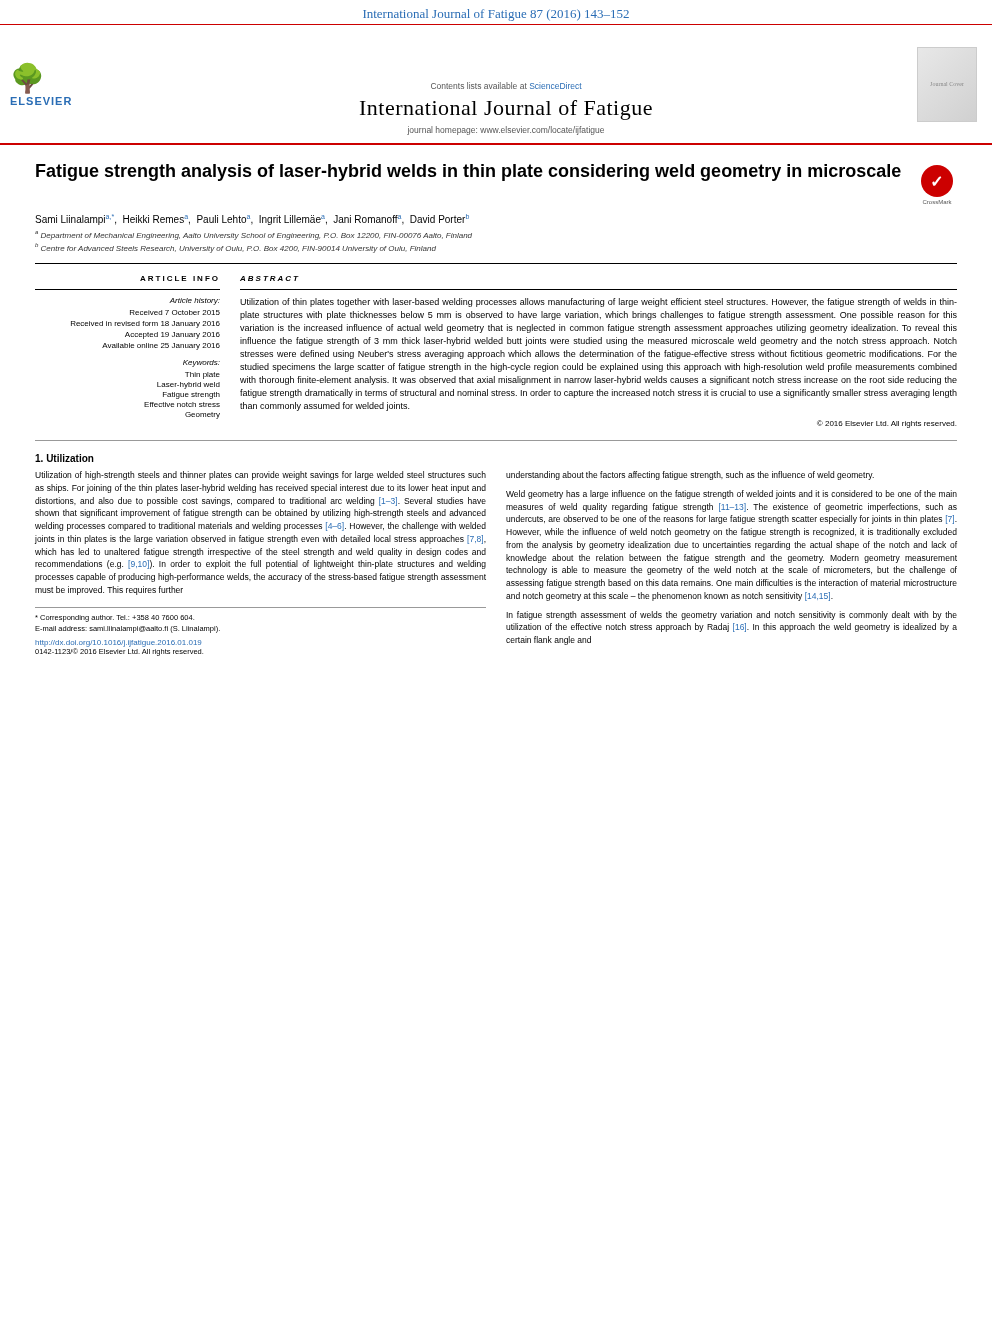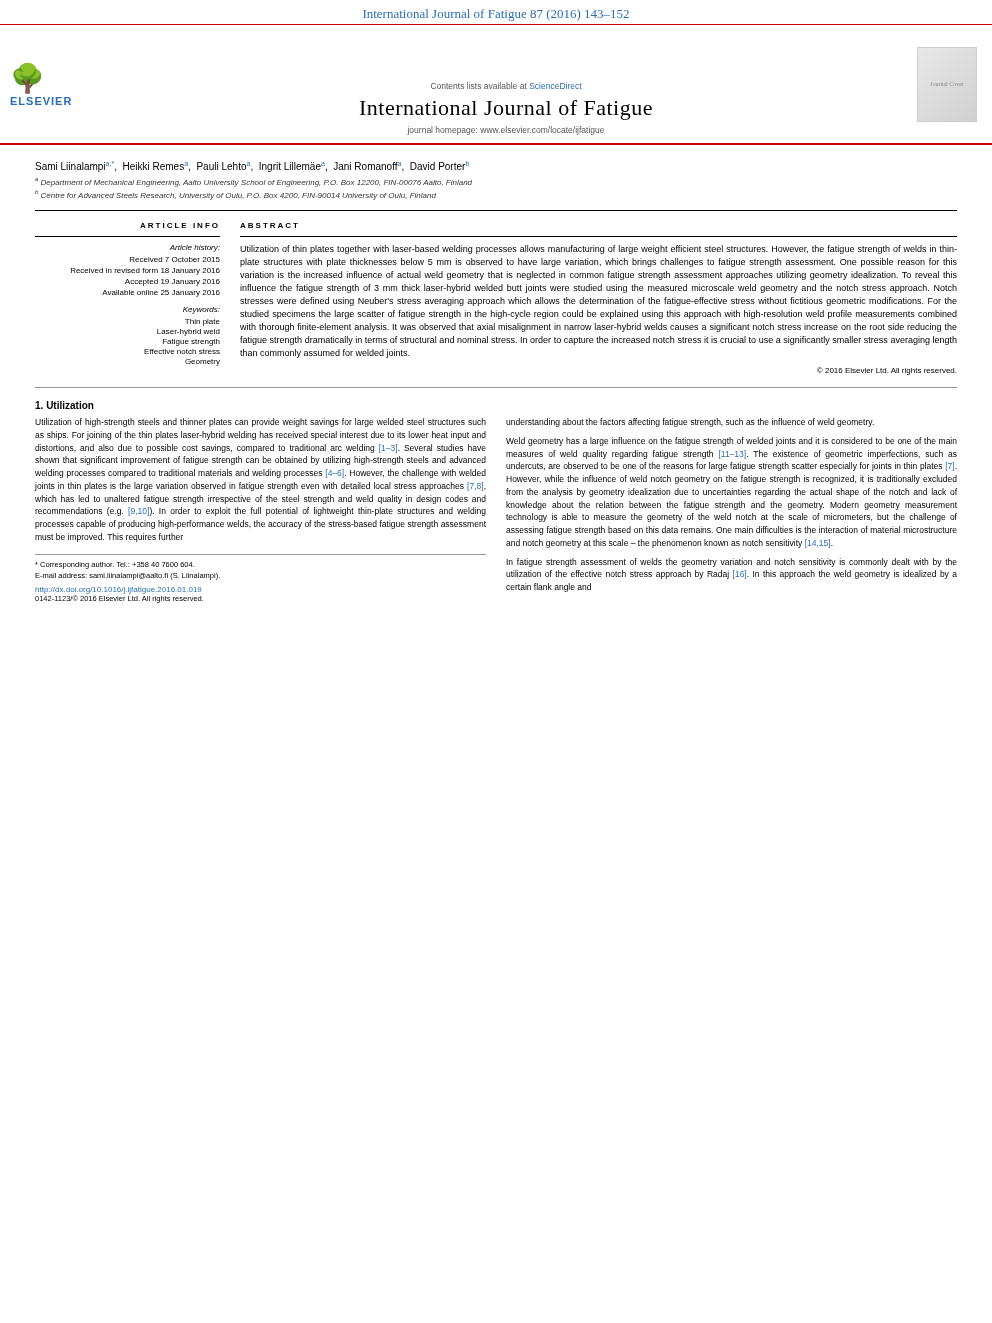--- a/index.html
+++ b/index.html
@@ -244,20 +244,21 @@
     }
 
     
     .abstract-title {
       font-size: 8px;
       font-weight: bold;
       letter-spacing: 2px;
       text-transform: uppercase;
       font-family: Arial, sans-serif;
       margin-bottom: 6px;
+      font-style: italic;
     }
     .abstract-divider {
       border: none;
       border-top: 1px solid #000;
       margin-bottom: 6px;
     }
     .abstract-text {
       font-size: 9px;
       line-height: 1.45;
       text-align: justify;
@@ -355,20 +356,27 @@
   </div>
   <div class="header-right">
     <div class="journal-cover-thumb">
       <span style="font-size:6px;color:#888;">Journal Cover</span>
     </div>
   </div>
 </div>
 
 <div class="main-content">
 
+  <div class="article-title-section">
+    <div class="article-title">Fatigue strength analysis of laser-hybrid welds in thin plate considering weld geometry in microscale</div>
+    <div class="crossmark-badge">
+      <div class="crossmark-circle">✓</div>
+      <div class="crossmark-label">CrossMark</div>
+    </div>
+  </div>
 
   <div class="authors-line">
     <span>Sami Liinalampi<sup class="author-sup">a,*</sup>,&nbsp;</span>
     <span>Heikki Remes<sup class="author-sup">a</sup>,&nbsp;</span>
     <span>Pauli Lehto<sup class="author-sup">a</sup>,&nbsp;</span>
     <span>Ingrit Lillemäe<sup class="author-sup">a</sup>,&nbsp;</span>
     <span>Jani Romanoff<sup class="author-sup">a</sup>,&nbsp;</span>
     <span>David Porter<sup class="author-sup">b</sup></span>
   </div>
 

